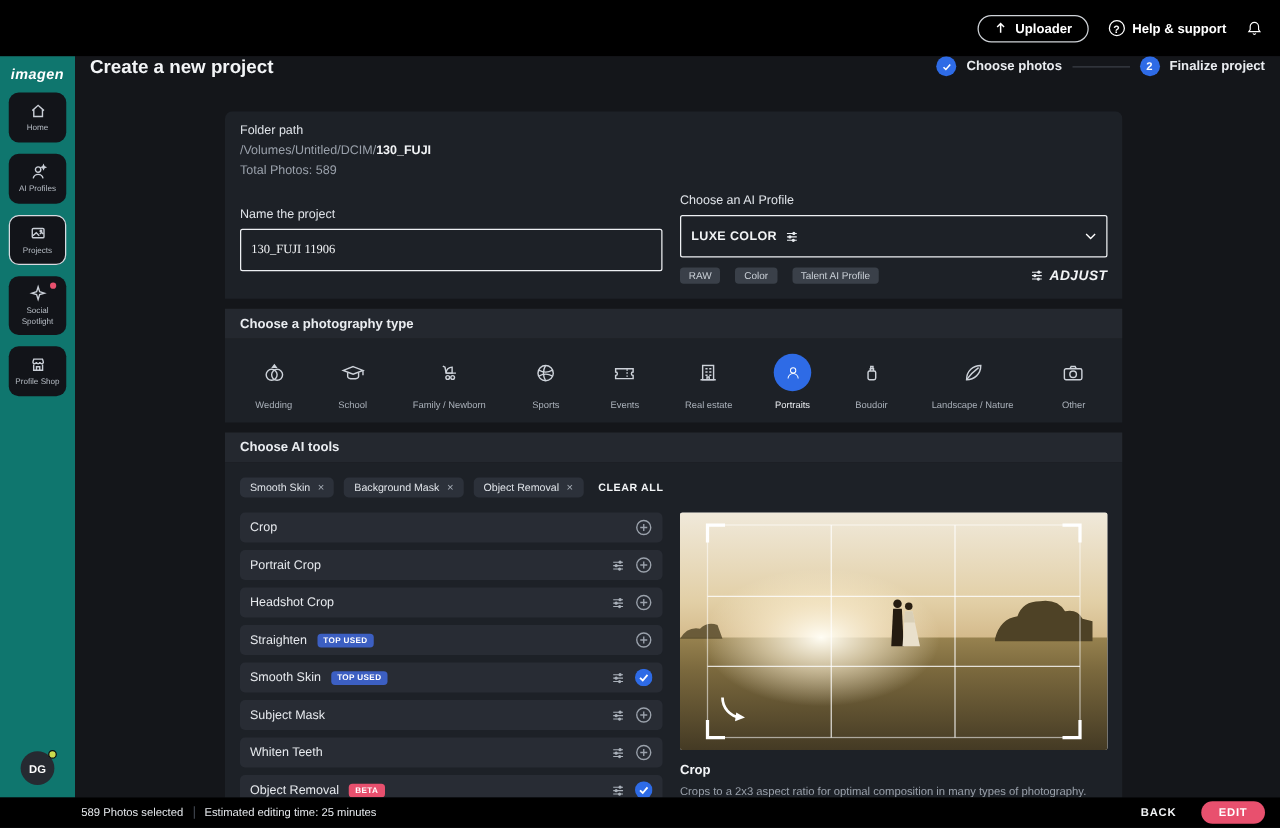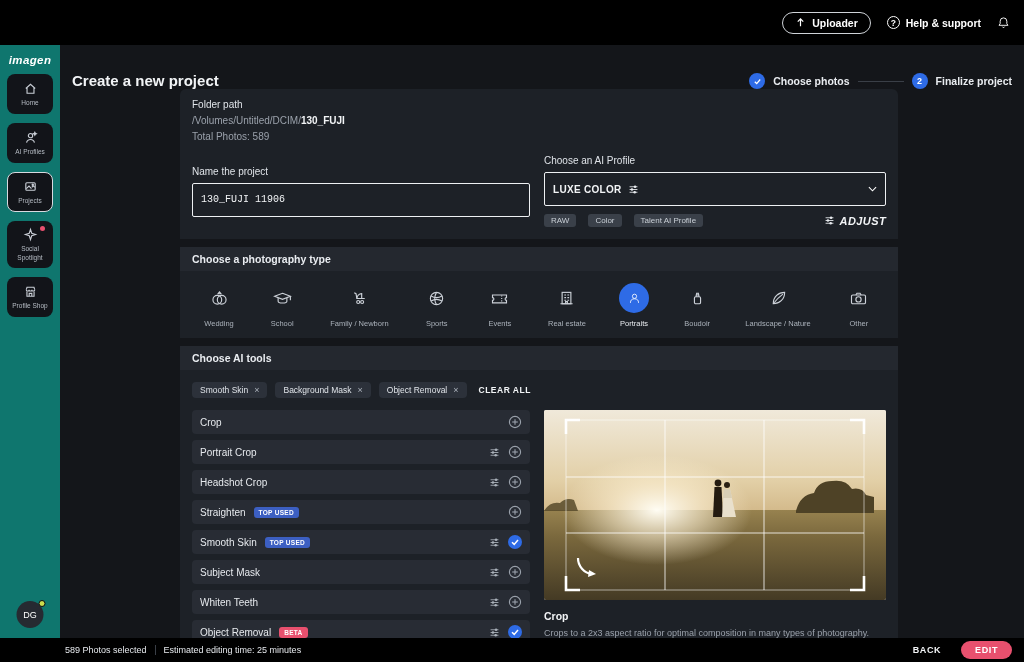--- a/index.html
+++ b/index.html
@@ -24,27 +24,27 @@
   .side-item { width:46px; min-height:40px; border-radius:8px; display:flex; flex-direction:column;
                align-items:center; justify-content:center; gap:3px; padding:6px 2px; margin-bottom:9px;
                position:relative; cursor:pointer; background:#121419; }
   .side-item.active { border:1px solid #d7dae0; }
   .side-label { font-size:6.5px; color:#b6bcc4; text-align:center; line-height:1.3; }
   .side-icon { width:15px; height:15px; }
   .side-icon path, .side-icon rect, .side-icon circle { stroke:#c9ced6; fill:none; stroke-width:1.2; }
   .red-dot { position:absolute; top:5px; right:8px; width:5px; height:5px; border-radius:50%; background:#e8506e; }
   .avatar-wrap { position:absolute; bottom:10px; left:50%; transform:translateX(-50%); }
   .avatar { width:27px; height:27px; border-radius:50%; background:#262a31; color:#fff; font-size:9px;
-            font-weight:400; display:flex; align-items:center; justify-content:center; position:relative; cursor:pointer; }
+            font-weight:700; display:flex; align-items:center; justify-content:center; position:relative; cursor:pointer; }
   .avatar-dot { position:absolute; top:-1px; right:-2px; width:7px; height:7px; border-radius:50%;
                 background:#cbdc4e; border:1.5px solid #0c0e11; }
 
   
   .main { position:absolute; top:45px; left:60px; width:964px; height:593px; background:#14161a; overflow:hidden; }
-  .main-header { height:44px; display:flex; align-items:flex-end; justify-content:space-between; padding:0 12px;gap:16px; }
+  .main-header { height:44px; display:flex; align-items:flex-start; justify-content:space-between; padding:0 12px;gap:16px; }
   .page-title { font-size:15px; font-weight:700; color:#f2f4f6; }
   .stepper { display:flex; align-items:center; gap:8px; }
   .step-circle { width:16px; height:16px; border-radius:50%; background:#2e6be6; color:#fff;
                  display:flex; align-items:center; justify-content:center; font-size:9px; font-weight:700; }
   .step-label { color:#e9ecf0; font-size:10.5px; font-weight:700; }
   .step-line { width:46px; height:1px; background:#3a3f47; }
 
   .panel { margin-left:120px; width:718px; height:549px; overflow:hidden; }
   .card { background:#1d2127; }
   .section-bar { margin-top:8px; background:#24282f; color:#e9ecf0; font-size:10.5px; font-weight:700; padding:6px 12px; }
@@ -55,21 +55,21 @@
   .folder-path { font-size:10px; margin-bottom:5px; }
   .path-prefix { color:#9aa1ab; }
   .path-current { color:#f2f4f6; font-weight:700; }
   .folder-total { color:#9aa1ab; font-size:10px; }
   .form-row { display:flex; gap:14px; margin-top:13px;align-items:center; }
   .form-col { display:flex; flex-direction:column; }
   .form-col.left { width:338px; }
   .form-col.right { width:342px; }
   .field-label { color:#dfe3e8; font-size:10px; margin-bottom:6px; }
   .text-input { height:20px; background:transparent; border:1px solid #eef0f3; border-radius:2px;
-                color:#f2f4f6; font-size:10px; padding:16px 8px; font-family:Liberation Mono, monospace; }
+                color:#f2f4f6; font-size:10px; padding:16px 8px; font-family:Liberation Serif, serif; }
   .dropdown { height:21px; border:1px solid #eef0f3; border-radius:2px; display:flex; align-items:center;
               padding:16px 8px; gap:6px; color:#f2f4f6; cursor:pointer; }
   .dd-value { font-size:10px; font-weight:700; letter-spacing:.3px; }
   .icon-sliders { width:11px; height:11px; color:#e9ecf0; }
   .icon-sliders.dim { color:#aab1ba; }
   .dd-chevron { margin-left:auto; width:9px; height:6px; }
   .under-row { display:flex; justify-content:space-between; align-items:center; margin-top:8px; }
   .tag-list { display:flex; gap:12px; }
   .tag { background:#3a4049; color:#c9cfd6; font-size:8px; padding:2px 7px; border-radius:3px; }
   .adjust-btn { display:flex; align-items:center; gap:5px; background:none; border:none; color:#f2f4f6;

